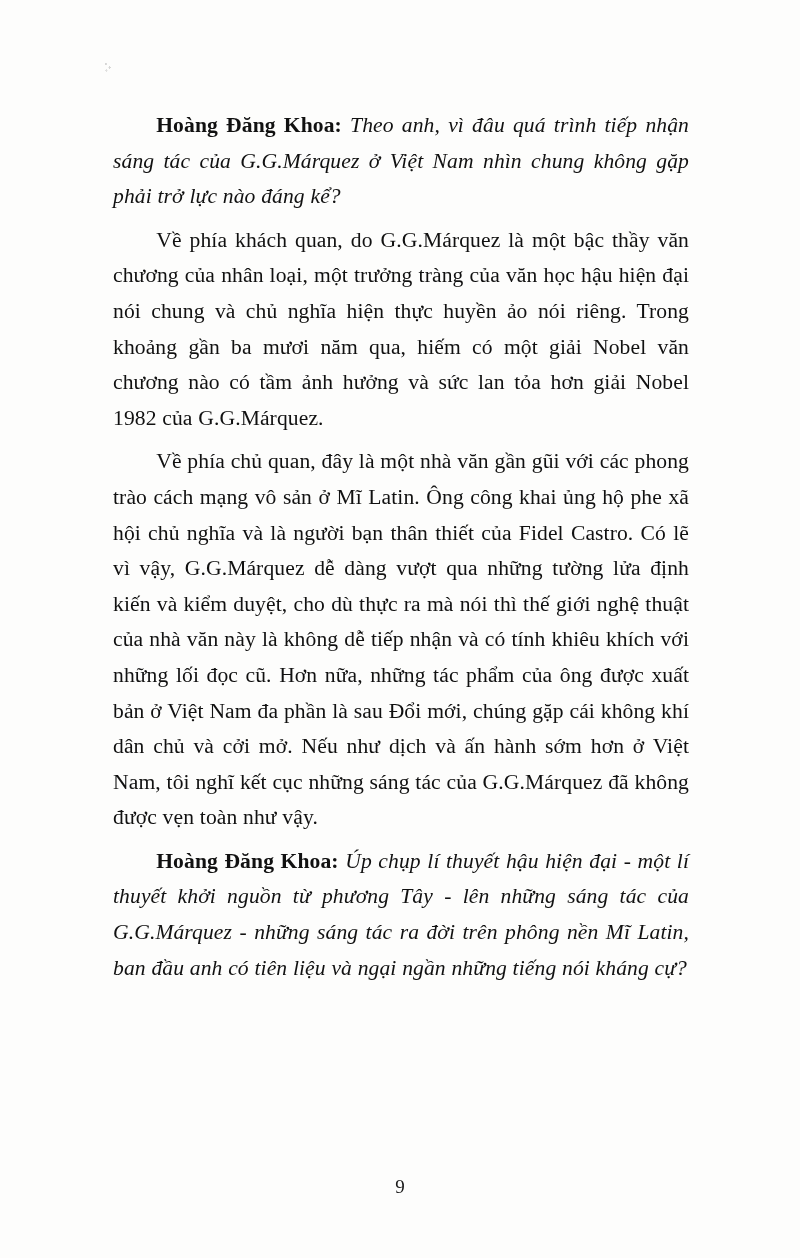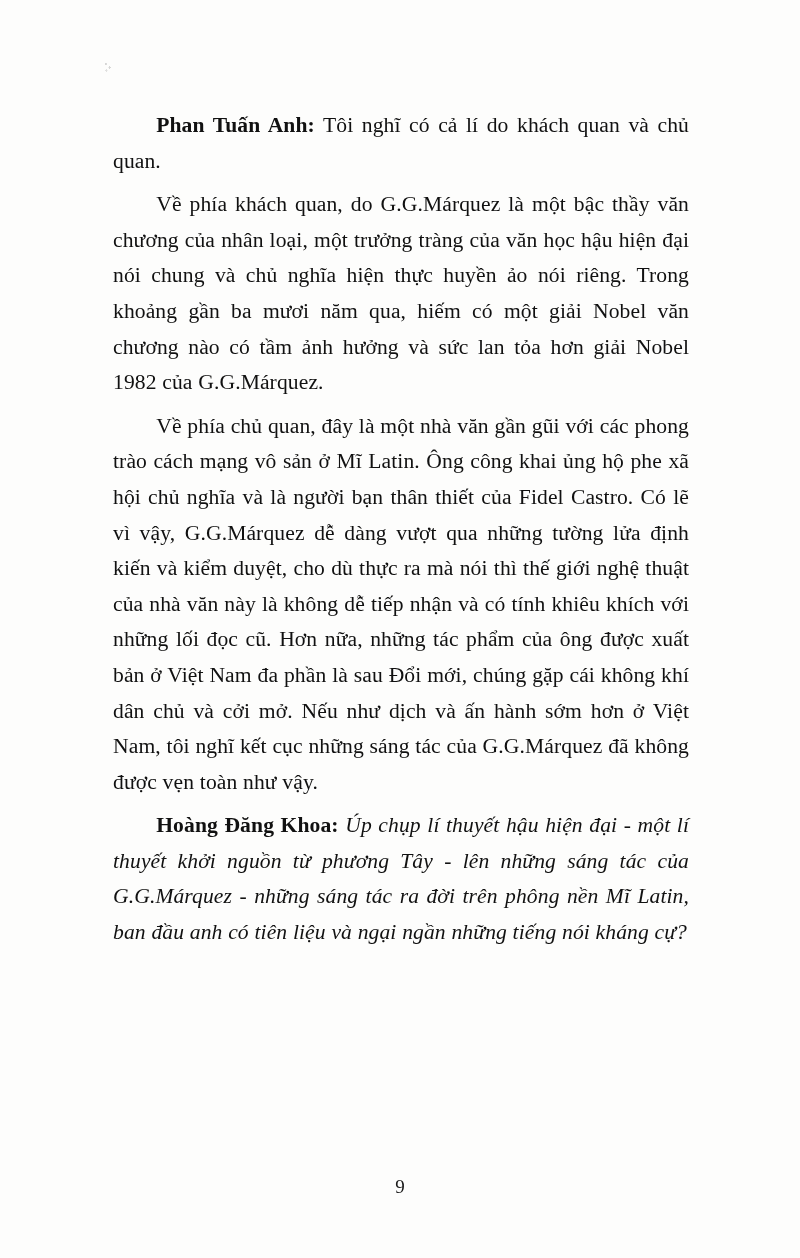--- a/index.html
+++ b/index.html
@@ -66,25 +66,25 @@
 </head>
 <body>
 
 <div class="page">
 
   <div class="artifact"></div>
 
   <div class="textblock">
 
 
+    <p class="para spaced">
+      <span class="speaker">Hoàng Đăng Khoa:</span>
+      <span class="quote">Theo anh, vì đâu quá trình tiếp nhận sáng tác của G.G.Márquez ở Việt Nam nhìn chung không gặp phải trở lực nào đáng kể?</span>
+    </p>
 
-    <p class="para spaced">
-      <span class="speaker">Phan Tuấn Anh:</span>
-      <span>Tôi nghĩ có cả lí do khách quan và chủ quan.</span>
-    </p>
 
     <p class="para spaced">
       <span>Về phía khách quan, do G.G.Márquez là một bậc thầy văn chương của nhân loại, một trưởng tràng của văn học hậu hiện đại nói chung và chủ nghĩa hiện thực huyền ảo nói riêng. Trong khoảng gần ba mươi năm qua, hiếm có một giải Nobel văn chương nào có tầm ảnh hưởng và sức lan tỏa hơn giải Nobel 1982 của G.G.Márquez.</span>
     </p>
 
     <p class="para spaced">
       <span>Về phía chủ quan, đây là một nhà văn gần gũi với các phong trào cách mạng vô sản ở Mĩ Latin. Ông công khai ủng hộ phe xã hội chủ nghĩa và là người bạn thân thiết của Fidel Castro. Có lẽ vì vậy, G.G.Márquez dễ dàng vượt qua những tường lửa định kiến và kiểm duyệt, cho dù thực ra mà nói thì thế giới nghệ thuật của nhà văn này là không dễ tiếp nhận và có tính khiêu khích với những lối đọc cũ. Hơn nữa, những tác phẩm của ông được xuất bản ở Việt Nam đa phần là sau Đổi mới, chúng gặp cái không khí dân chủ và cởi mở. Nếu như dịch và ấn hành sớm hơn ở Việt Nam, tôi nghĩ kết cục những sáng tác của G.G.Márquez đã không được vẹn toàn như vậy.</span>
     </p>
 
     <p class="para spaced">

